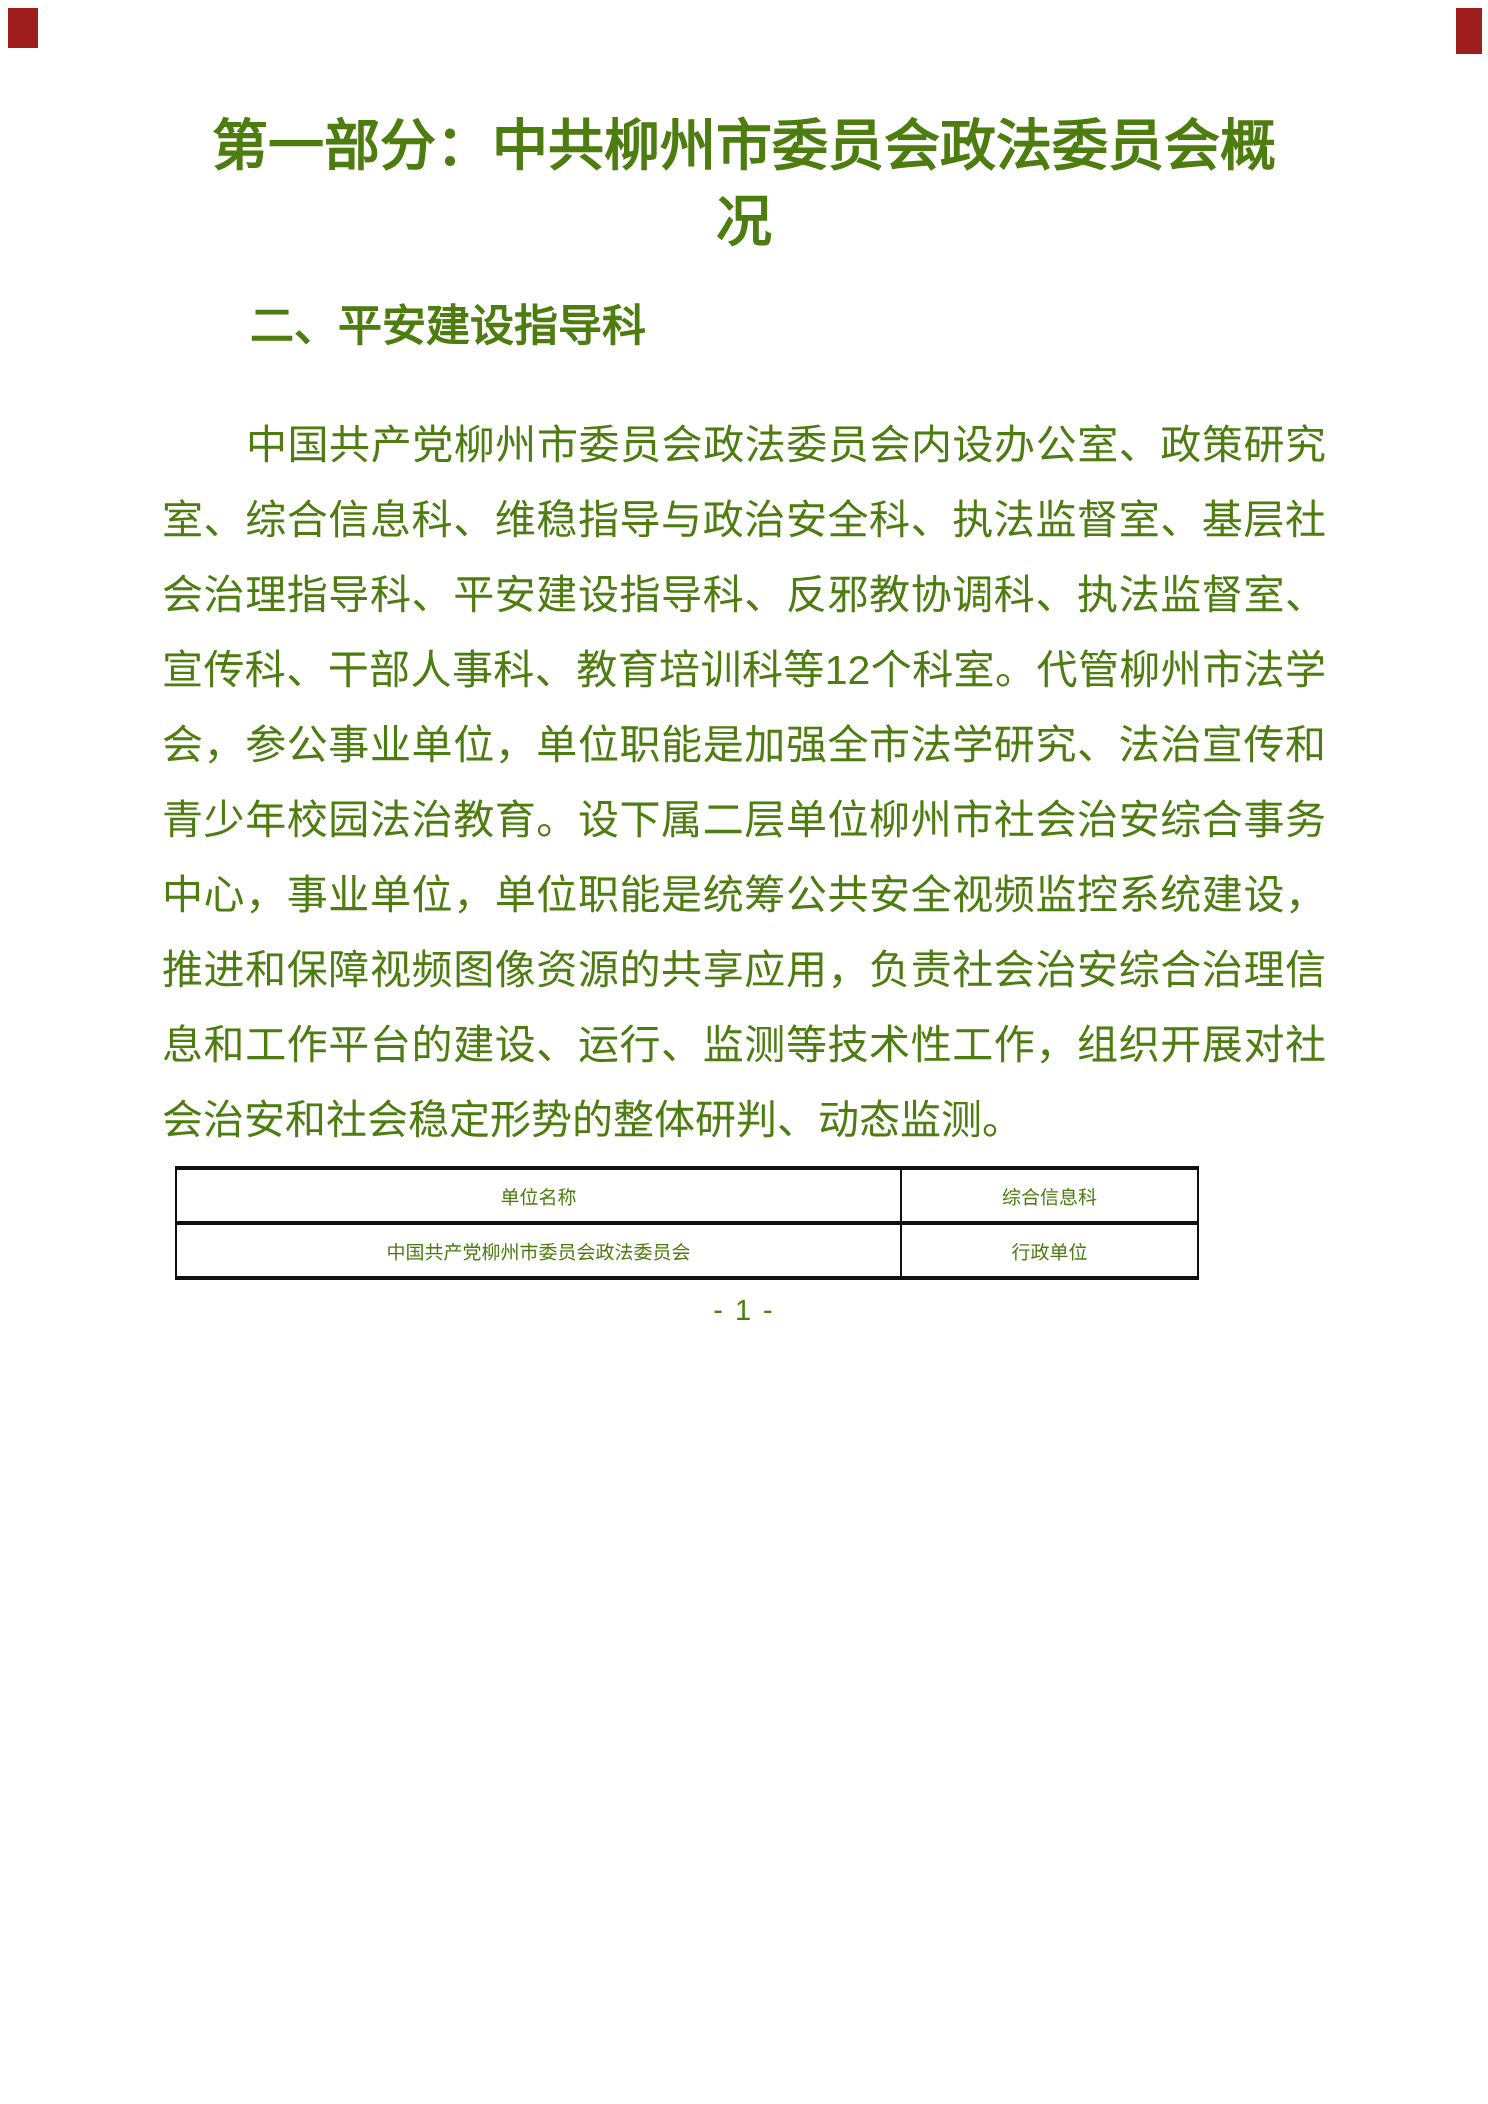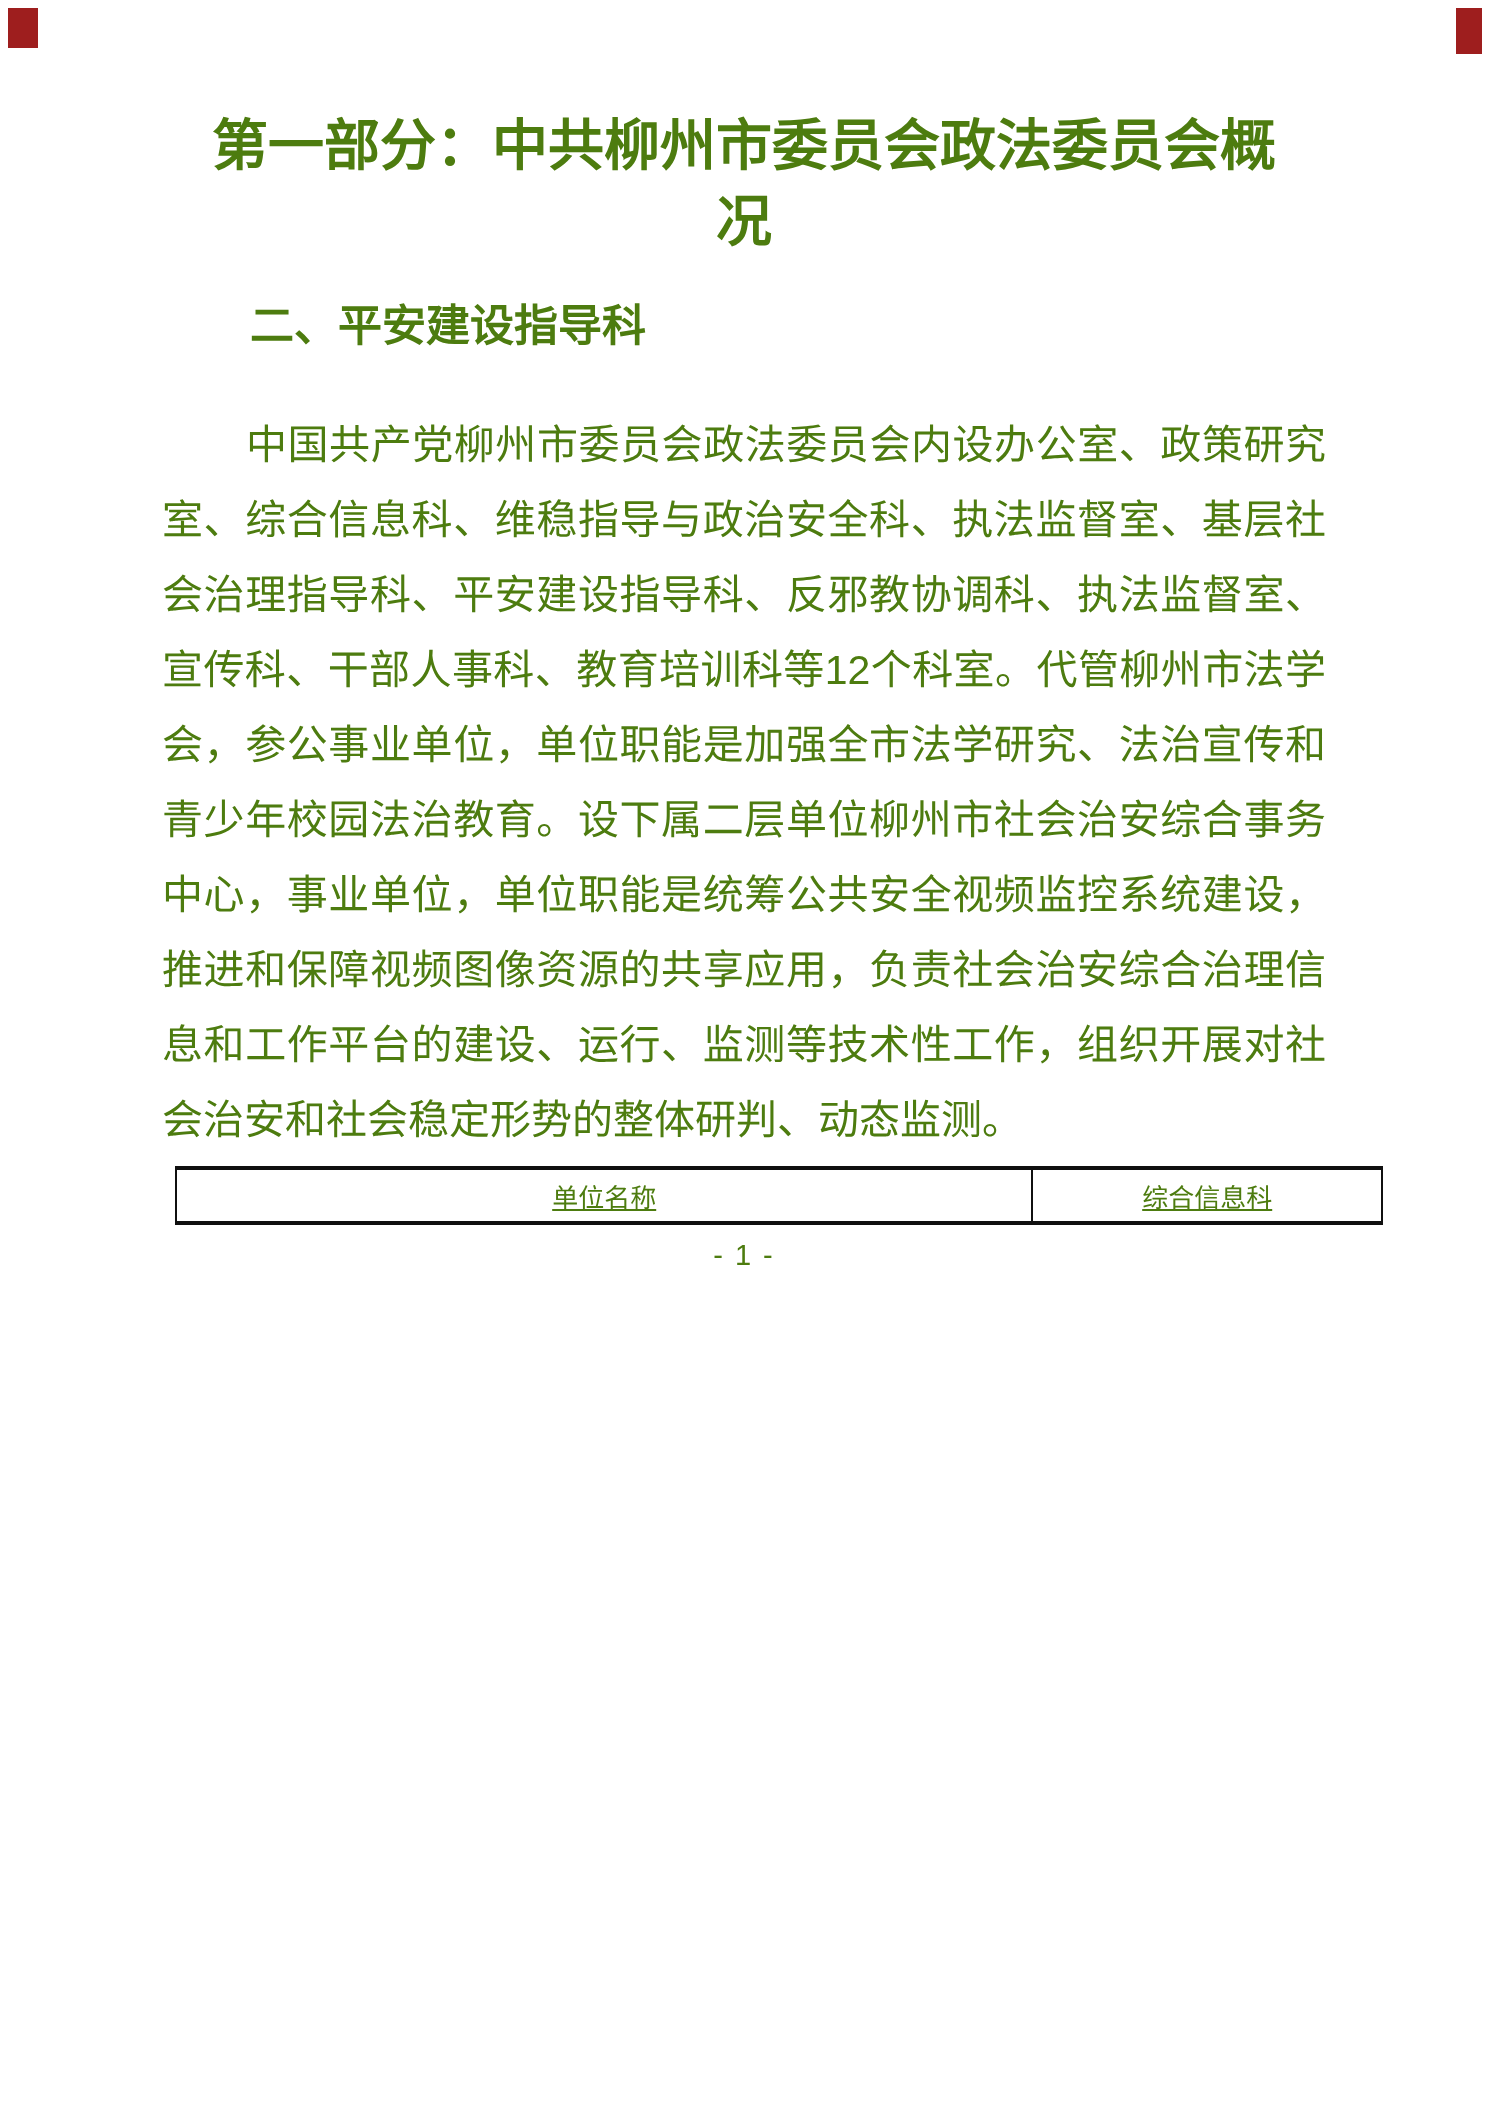--- a/index.html
+++ b/index.html
@@ -50,25 +50,24 @@
   }
   .body-paragraph {
     margin: 56px 0 0 0;
     font-size: 41px;
     line-height: 75px;
     text-align: justify;
     text-indent: 84px;
   }
   .units-table {
     margin: 8px 0 0 13px;
-    width: 1208px;
+    width: 1024px;
     border-collapse: collapse;
     table-layout: fixed;
-    font-size: 26px;
-    text-decoration: underline;
+    font-size: 19px;
   }
   .units-table td {
     border-top: 4px solid #101010;
     border-bottom: 4px solid #101010;
     border-left: 2px solid #101010;
     border-right: 2px solid #101010;
     text-align: center;
     vertical-align: middle;
     height: 51px;
     padding: 0 6px;
@@ -100,19 +99,23 @@
     <div class="section-heading second">二、平安建设指导科</div>
 
     <div class="body-paragraph">中国共产党柳州市委员会政法委员会内设办公室、政策研究室、综合信息科、维稳指导与政治安全科、执法监督室、基层社会治理指导科、平安建设指导科、反邪教协调科、执法监督室、宣传科、干部人事科、教育培训科等12个科室。代管柳州市法学会，参公事业单位，单位职能是加强全市法学研究、法治宣传和青少年校园法治教育。设下属二层单位柳州市社会治安综合事务中心，事业单位，单位职能是统筹公共安全视频监控系统建设，推进和保障视频图像资源的共享应用，负责社会治安综合治理信息和工作平台的建设、运行、监测等技术性工作，组织开展对社会治安和社会稳定形势的整体研判、动态监测。</div>
 
     <table class="units-table">
       <tbody>
         <tr>
           <td class="col-name">单位名称</td>
           <td class="col-type">综合信息科</td>
         </tr>
+        <tr>
+          <td>中国共产党柳州市委员会政法委员会</td>
+          <td>行政单位</td>
+        </tr>
       </tbody>
     </table>
 
     <div class="page-footer">- 1 -</div>
 
   </div>
 </div>
 
 </body></html>

